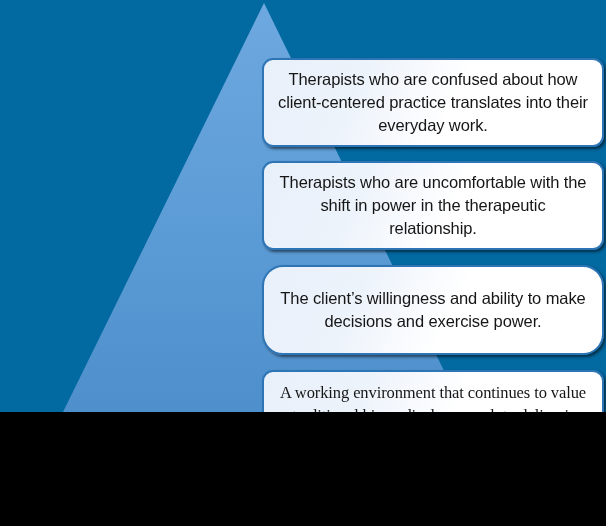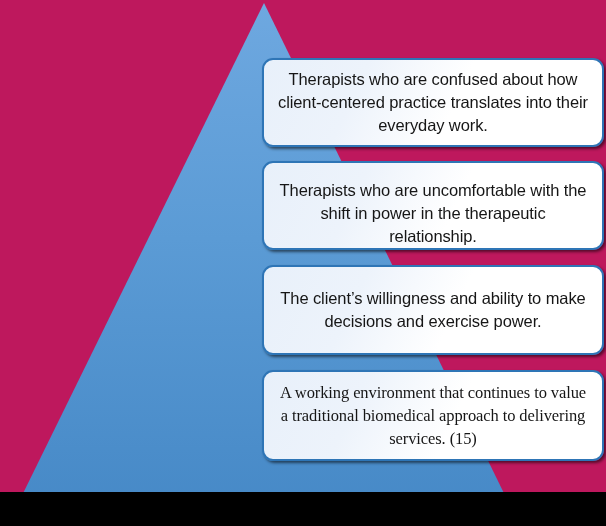--- a/index.html
+++ b/index.html
@@ -3,22 +3,22 @@
 <meta charset="utf-8">
 <style>
   html, body {
     margin: 0;
     padding: 0;
     background: #000000;
   }
   #stage {
     position: relative;
     width: 606px;
-    height: 492px;
-    background: #be185d;
+    height: 412px;
+    background: #0369a1;
     overflow: hidden;
     font-family: "Liberation Sans", sans-serif;
   }
 
   
   #pyramid-layer {
     position: absolute;
     left: 0;
     top: 0;
     width: 606px;
@@ -53,22 +53,22 @@
     color: #161616;
     font-size: 16.5px;
     line-height: 1.40;
     padding: 0 12px;
     box-sizing: border-box;
     letter-spacing: -0.1px;
     white-space: pre-line;
   }
 
   #callout-1 { top: 58px;  height: 89px; }
-  #callout-2 { top: 161px; height: 89px; align-items: flex-end; }
-  #callout-3 { top: 265px; height: 90px; }
+  #callout-2 { top: 161px; height: 89px; }
+  #callout-3 { top: 265px; height: 90px; border-radius: 21px; }
   #callout-4 { top: 370px; height: 91px; font-family: Liberation Serif, serif; }
 </style>
 </head>
 <body>
 
 <div id="stage">
 
   <div id="pyramid-layer">
     <svg width="606" height="526" viewBox="0 0 606 526" xmlns="http://www.w3.org/2000/svg">
       <defs>

